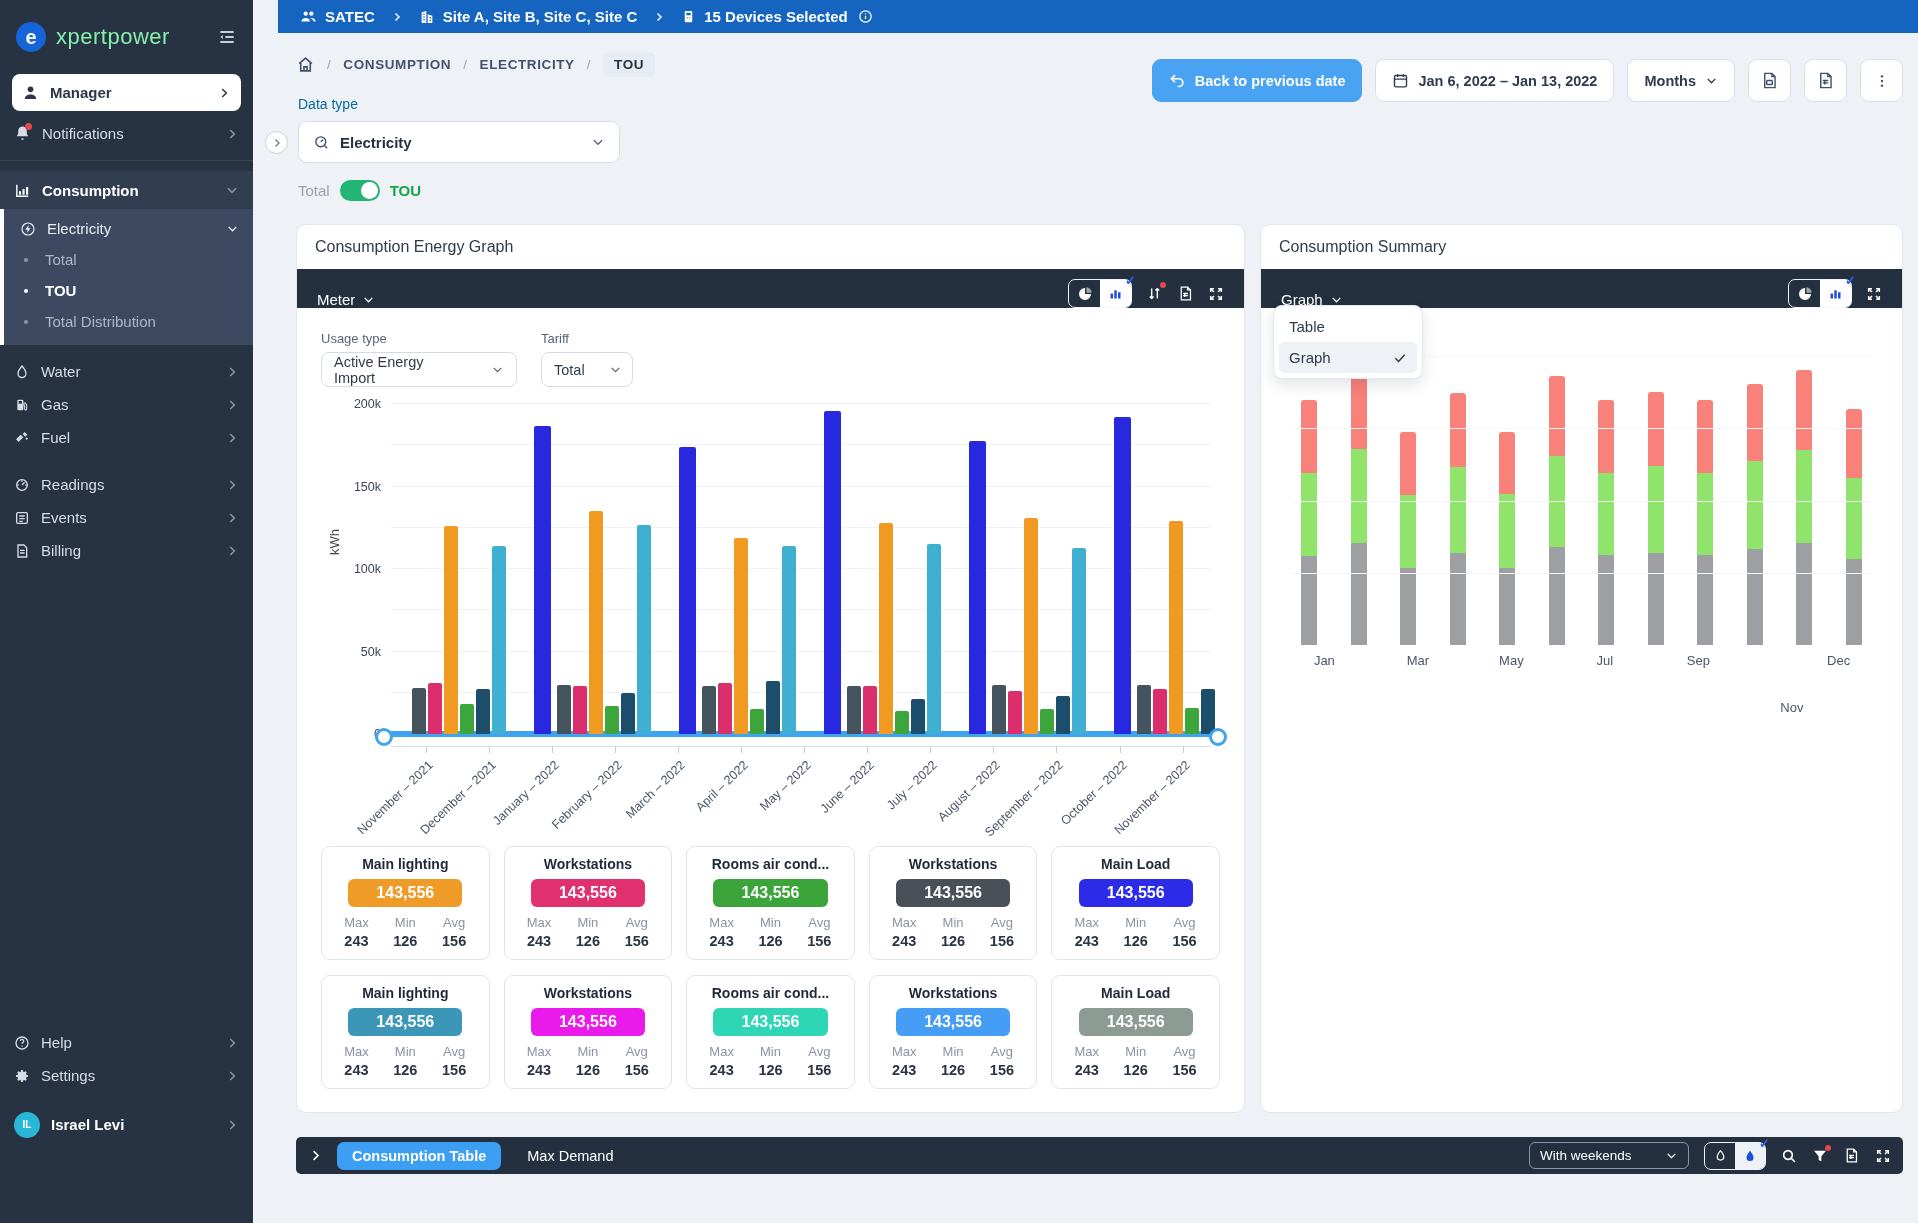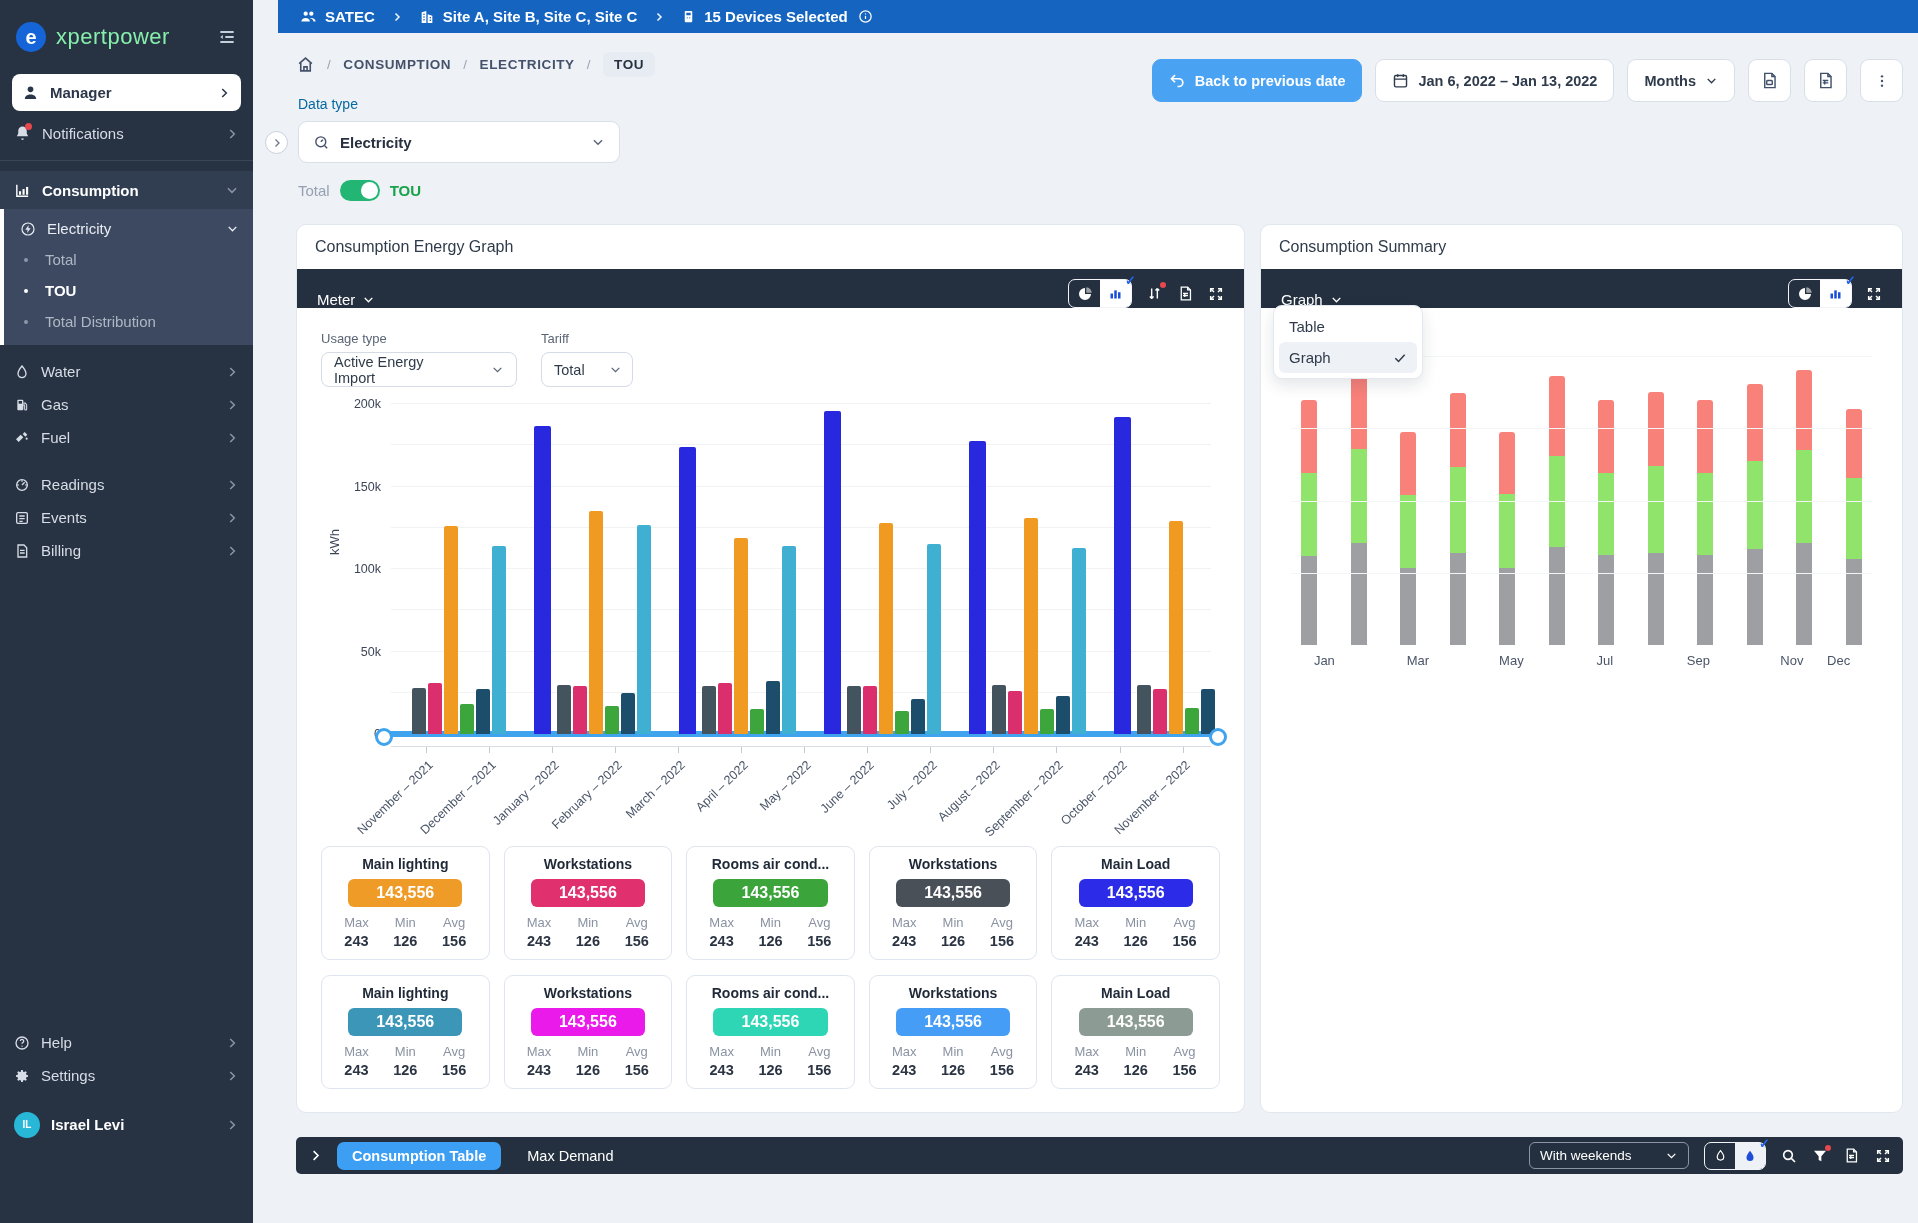--- a/index.html
+++ b/index.html
@@ -1014,21 +1014,21 @@
       <div class="sgrid" style="bottom: 143.5px;"></div>
       <div class="sgrid" style="bottom: 215.75px;"></div>
       <div class="sgrid" style="bottom: 288px;"></div>
     </div>
   <div class="sxlabels">
       <div class="sxlabel" style="left: 4.16667%;">Jan</div>
       <div class="sxlabel" style="left: 20.8333%;">Mar</div>
       <div class="sxlabel" style="left: 37.5%;">May</div>
       <div class="sxlabel" style="left: 54.1667%;">Jul</div>
       <div class="sxlabel" style="left: 70.8333%;">Sep</div>
-      <div class="sxlabel" style="left: 87.5%;">Nov</div>
+      <div class="sxlabel" style="left: 87.5%; margin-top: 47px;">Nov</div>
       <div class="sxlabel" style="left: 95.8333%;">Dec</div>
     </div>
 </div>
 
 <div class="bottom-bar">
   <span>
       <svg width="15" height="15" viewBox="0 0 24 24" fill="none" stroke="currentColor" stroke-width="2.6">
         <polyline points="9 5 16 12 9 19"></polyline>
       </svg>
     </span>

